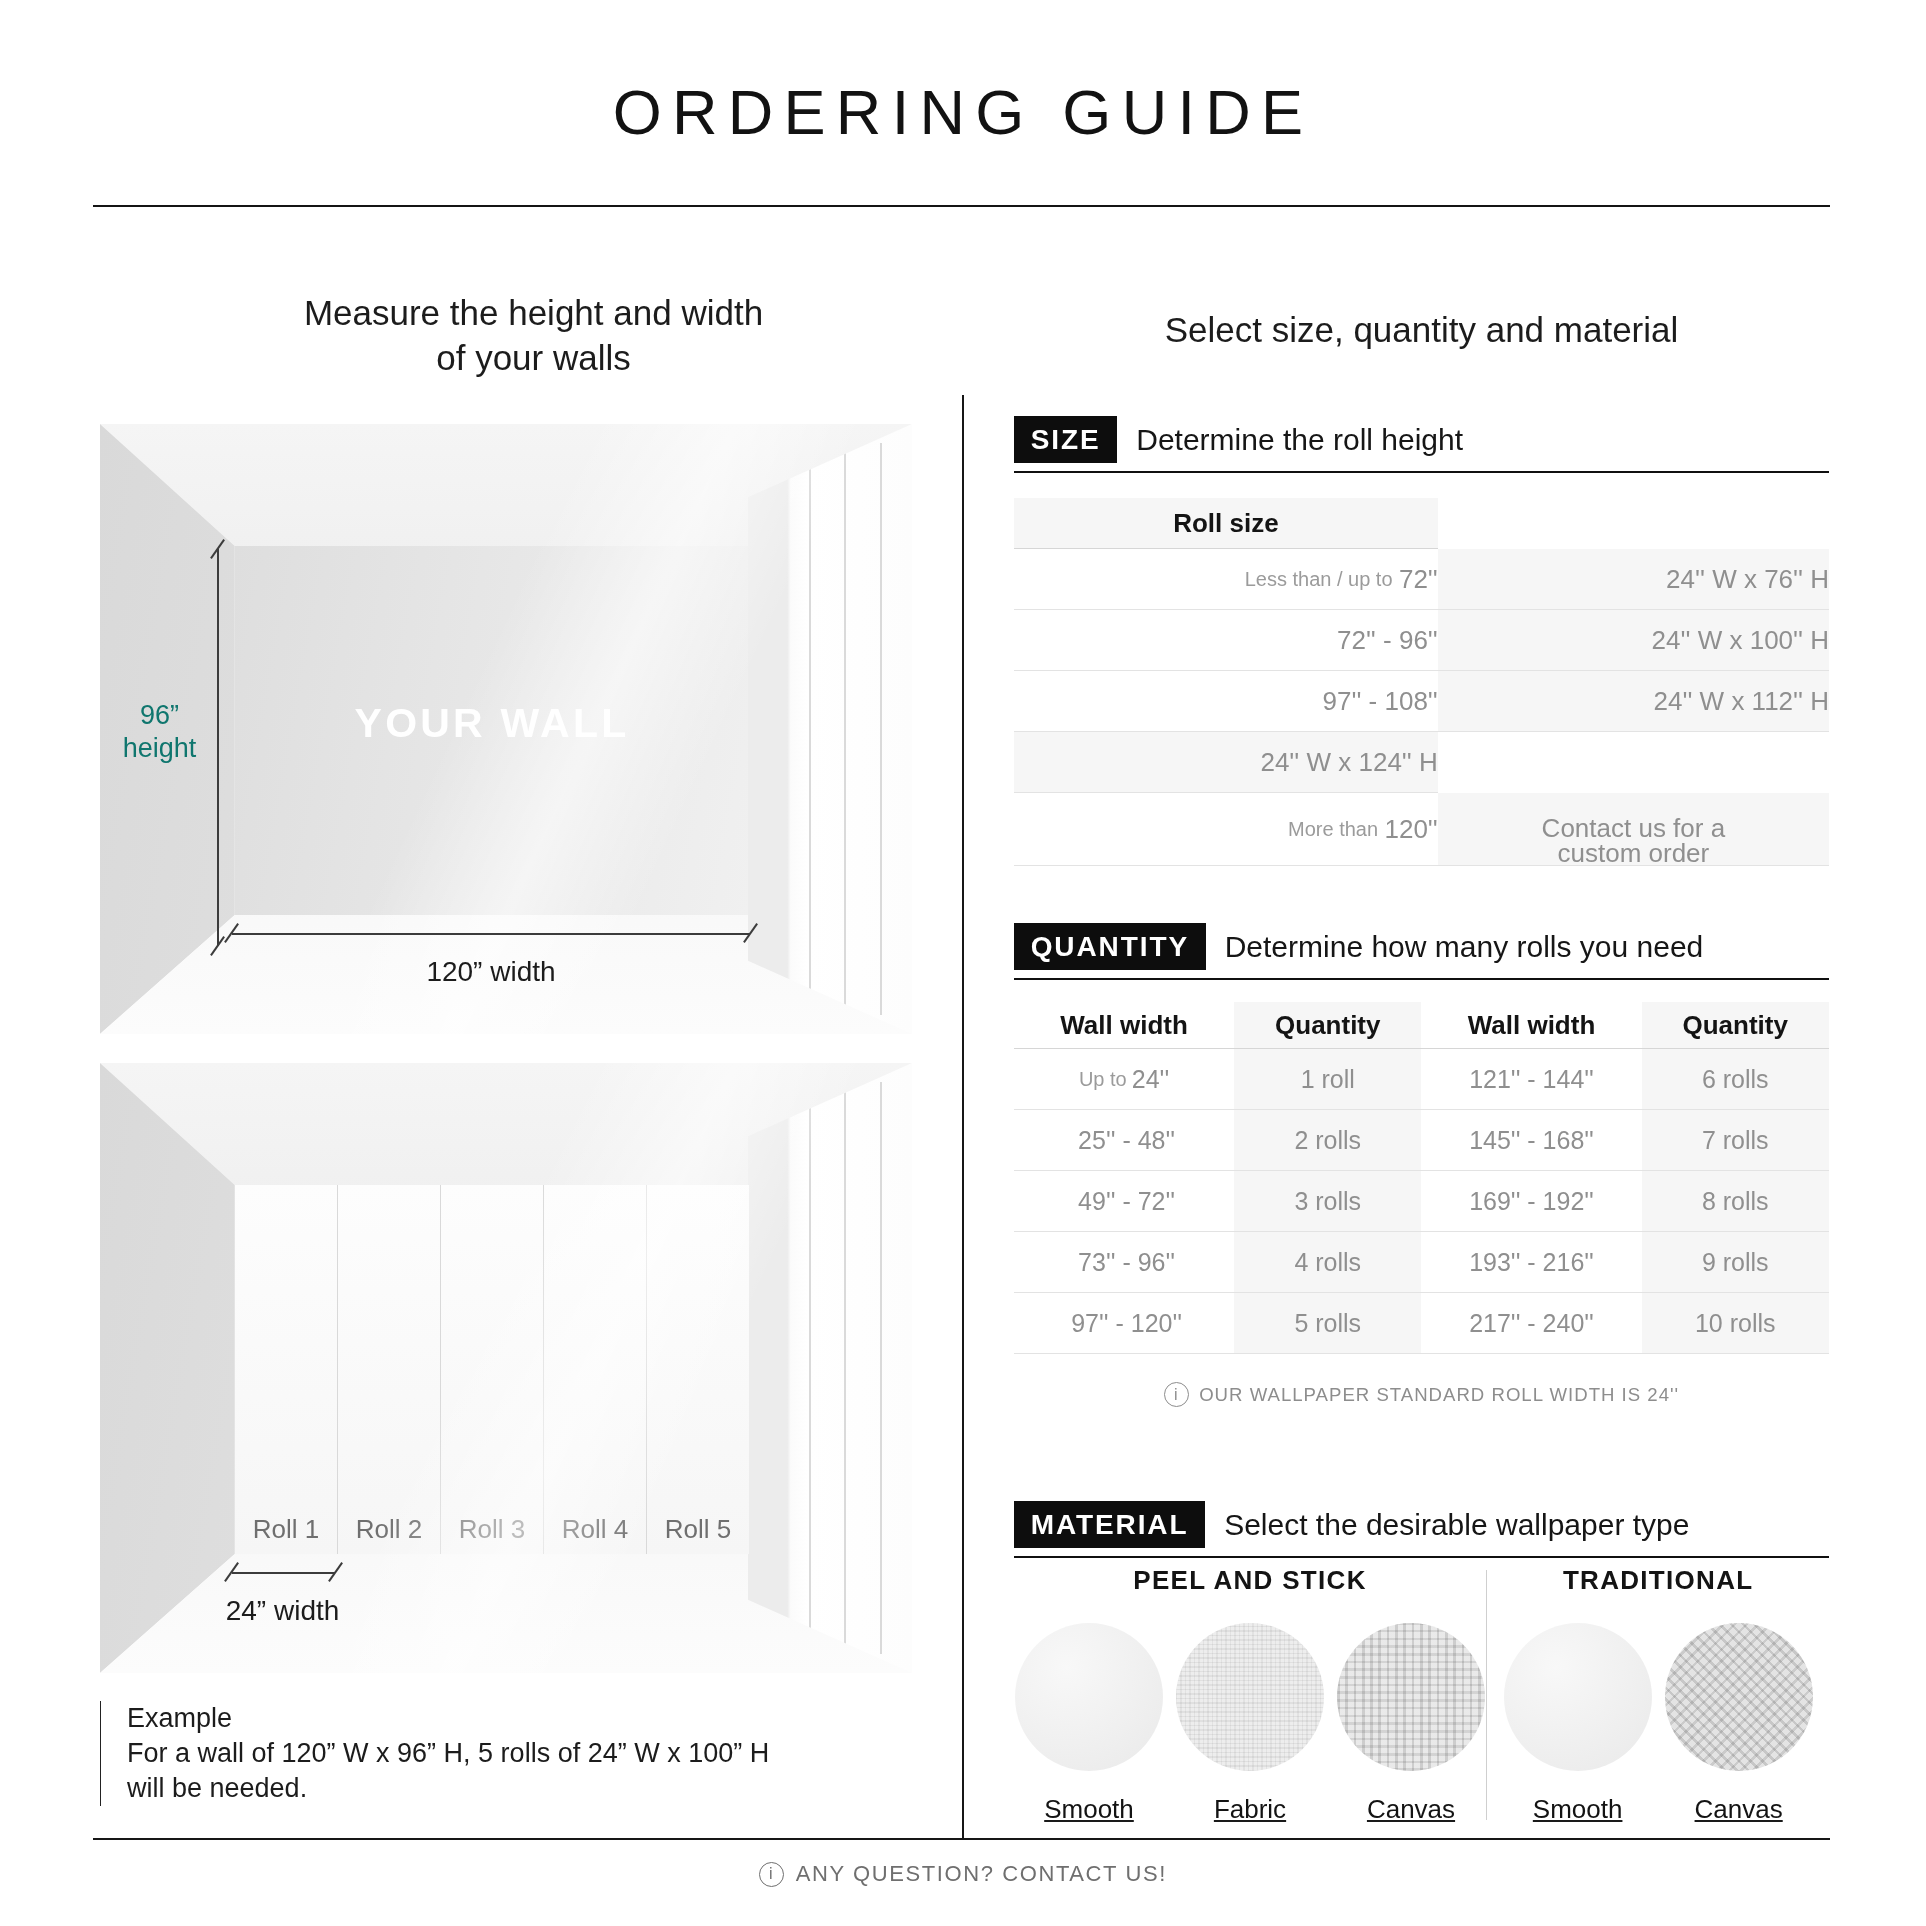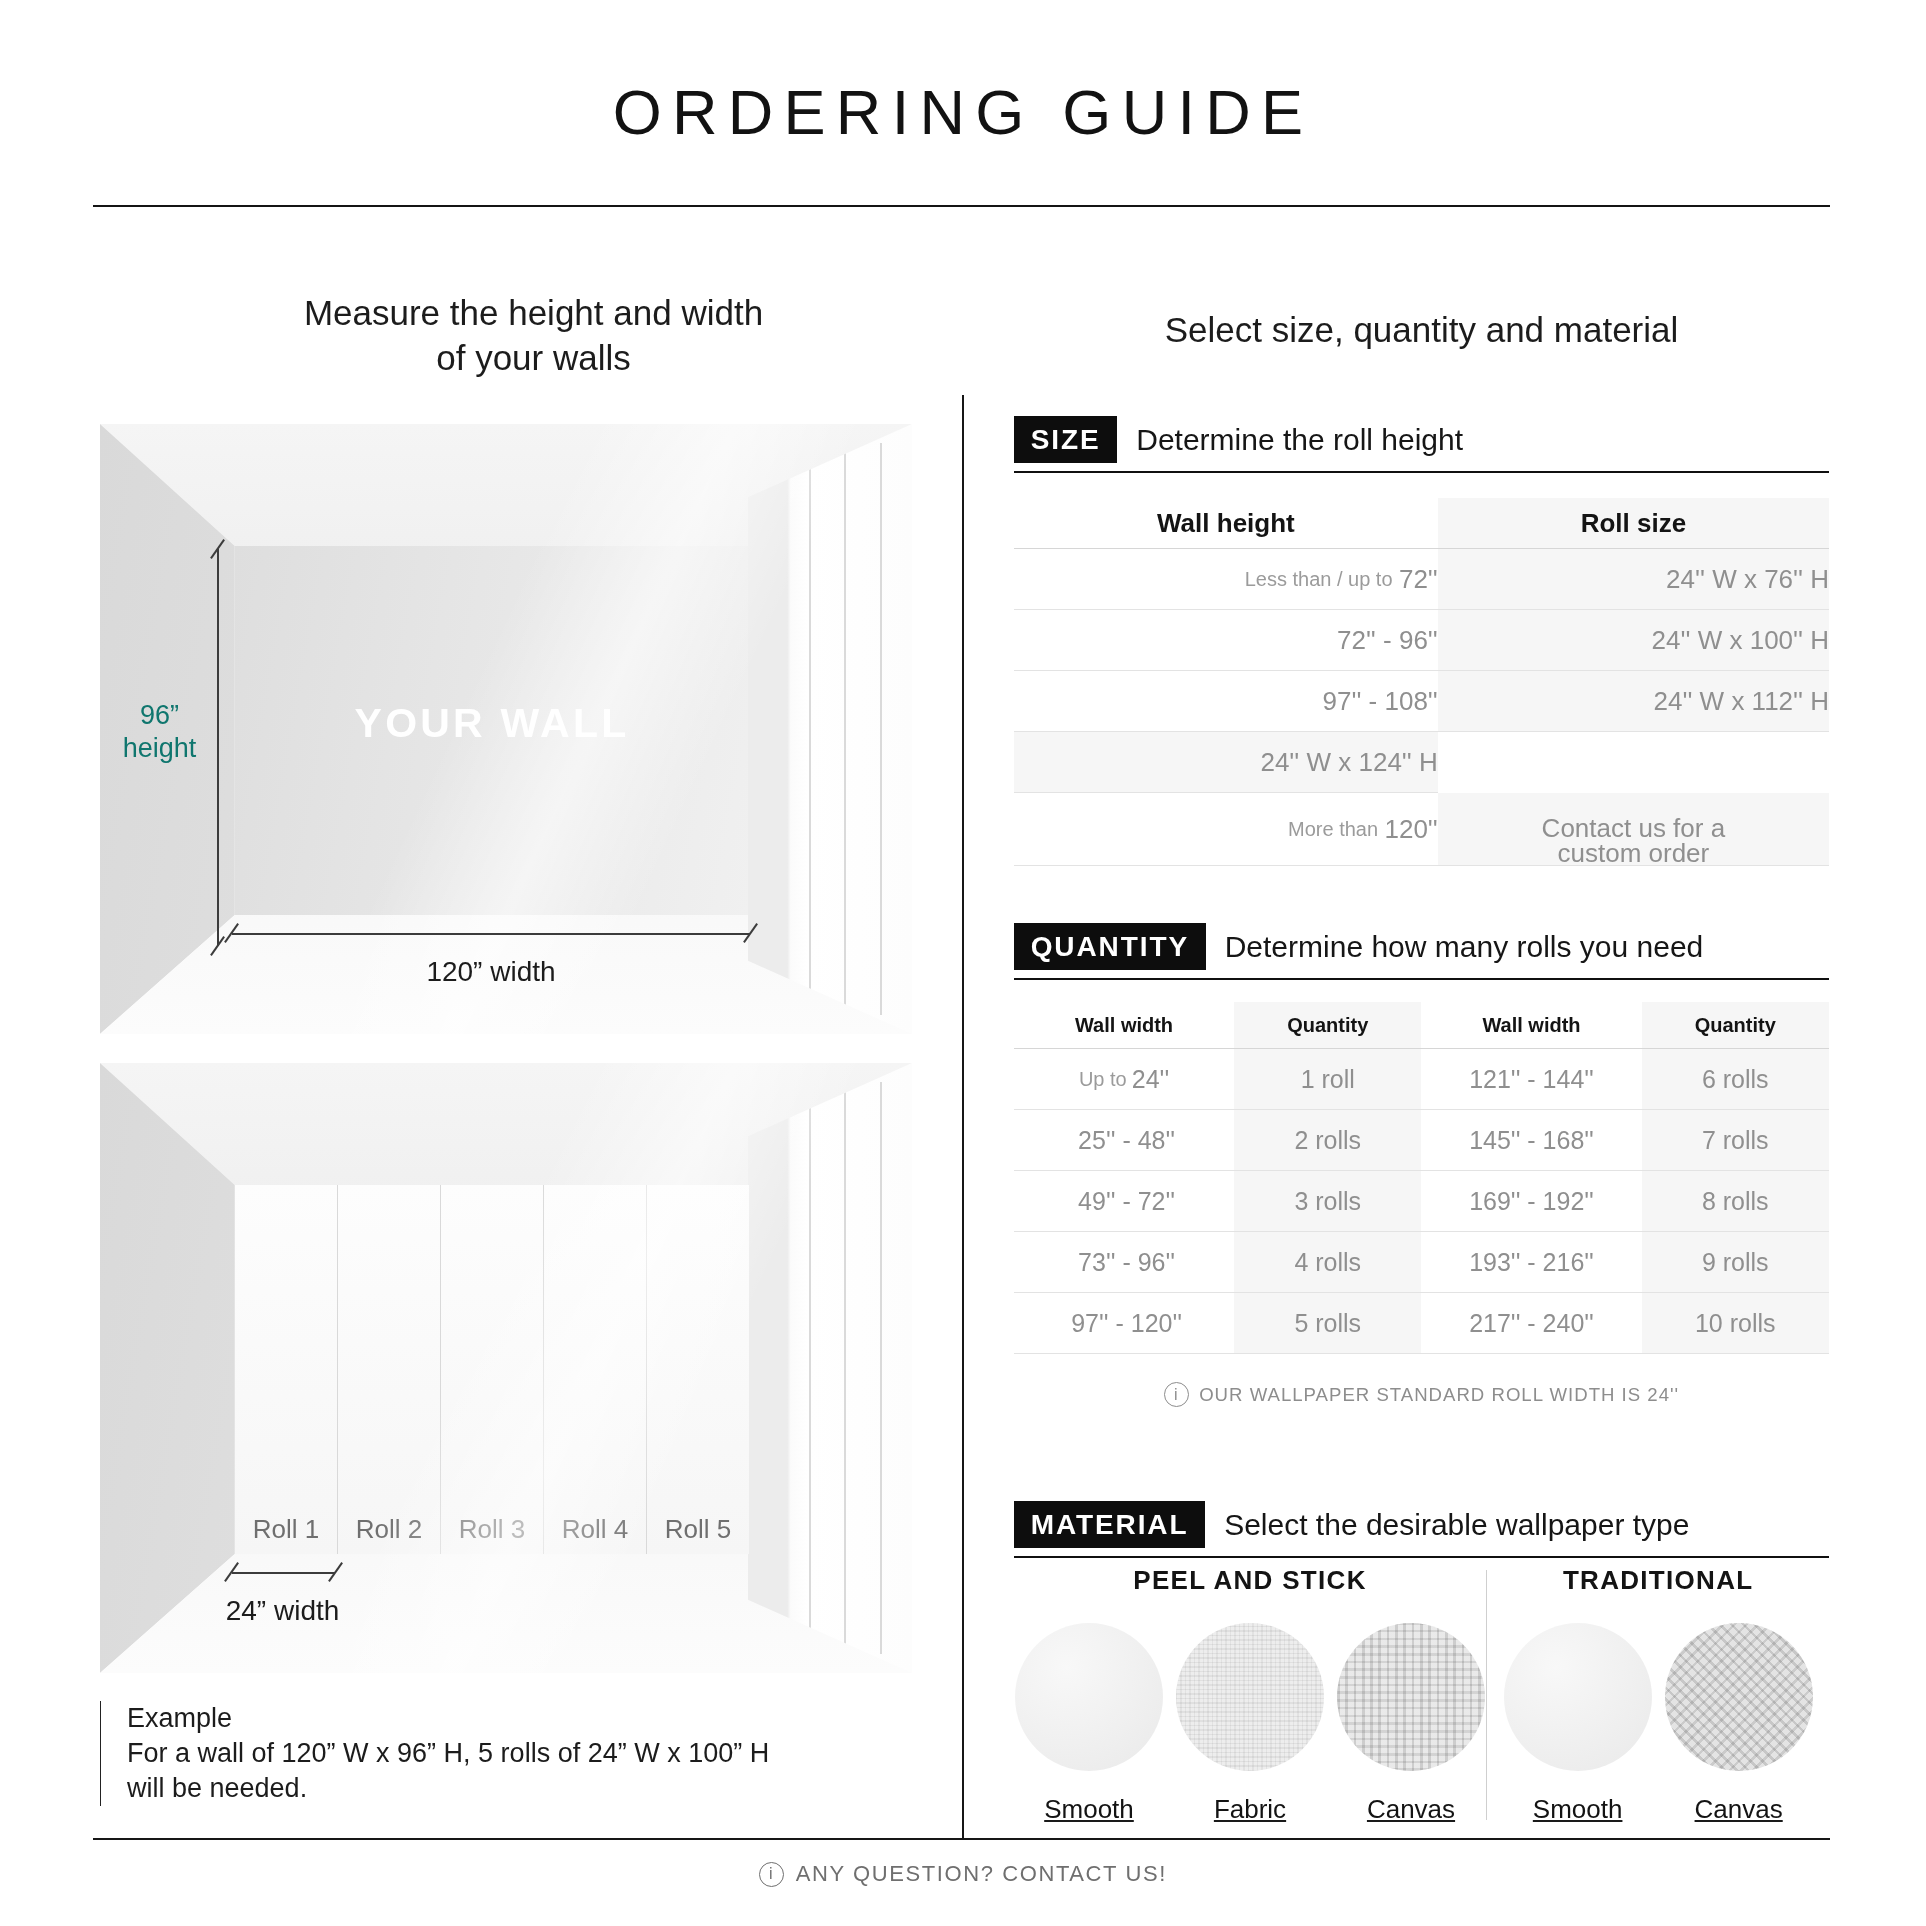--- a/index.html
+++ b/index.html
@@ -91,21 +91,21 @@
   .s-head .cell{border-bottom:1.3px solid #d6d6d6;}
   .col-shade{background:#f6f6f6;}
   .s-body .cell{height:60px;font-size:26px;color:#8f8f8f;justify-content:flex-end;}
   .s-body .cell .prefix{font-size:20px;color:#9b9b9b;margin-right:6.4px;}
   .contact-cell{flex-direction:column;font-size:19px;line-height:24.4px;height:72px;}
   .s-last .cell{height:72px;}
 
   
   .qty-table{left:1014px;top:1002px;width:815px;}
   .q-row{display:grid;grid-template-columns:27% 23% 27% 23%;}
-  .q-head .cell{height:46px;font-size:20px;font-weight:700;color:#141414;border-bottom:1.3px solid #d6d6d6;}
+  .q-head .cell{height:46px;font-size:26px;font-weight:700;color:#141414;border-bottom:1.3px solid #d6d6d6;}
   .q-body .cell{height:60px;font-size:25px;color:#8f8f8f;border-bottom:1.3px solid #e3e3e3;}
   .q-body .cell .prefix{font-size:20px;color:#9b9b9b;margin-right:5.1px;}
 
   .qty-note{left:1014px;top:1382px;width:815px;text-align:center;font-size:18.6px;
             letter-spacing:1px;color:#8d8d8d;display:flex;align-items:center;justify-content:center;gap:10.3px;}
   .info-icon{display:inline-flex;align-items:center;justify-content:center;width:23px;height:23px;
             border:1.9px solid currentColor;border-radius:50%;font-size:16px;font-weight:400;flex:0 0 auto;}
 
   
   .materials{left:1014px;top:1565px;width:815px;display:flex;}
@@ -210,21 +210,20 @@
     <div>For a wall of 120” W x 96” H, 5 rolls of 24” W x 100” H</div>
     <div>will be needed.</div>
   </div>
 
   <div class="sec-head sec-size">
     <span class="sec-badge">SIZE</span>
     <span class="sec-desc">Determine the roll height</span>
   </div>
   <div class="abs size-table">
     <div class="s-row s-head">
-      <div class="cell">Wall height</div>
       <div class="cell col-shade">Roll size</div>
     </div>
     <div class="s-body">
       <div class="s-row">
         <div class="cell">
             <span class="prefix">Less than / up to </span>
             <span>72''</span>
           </div>
         <div class="cell col-shade">24'' W x 76'' H</div>
       </div>

